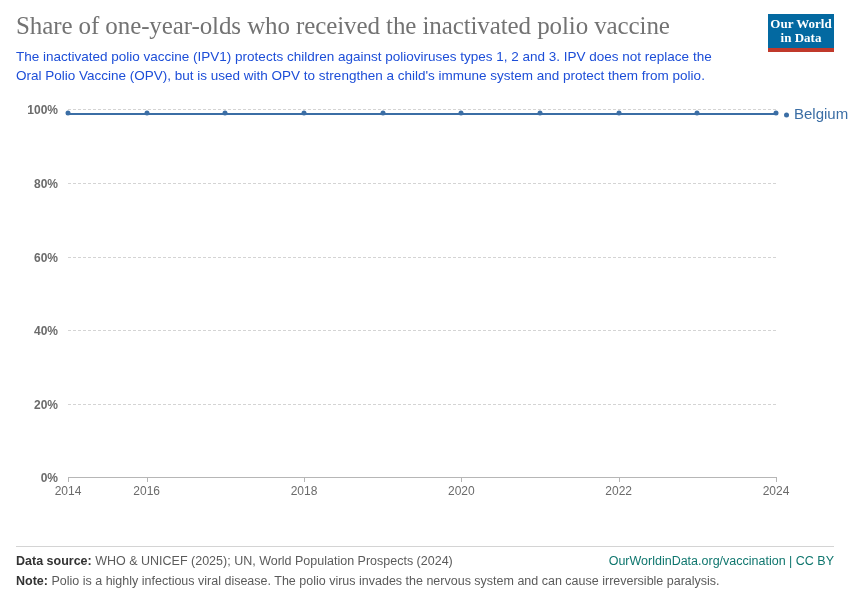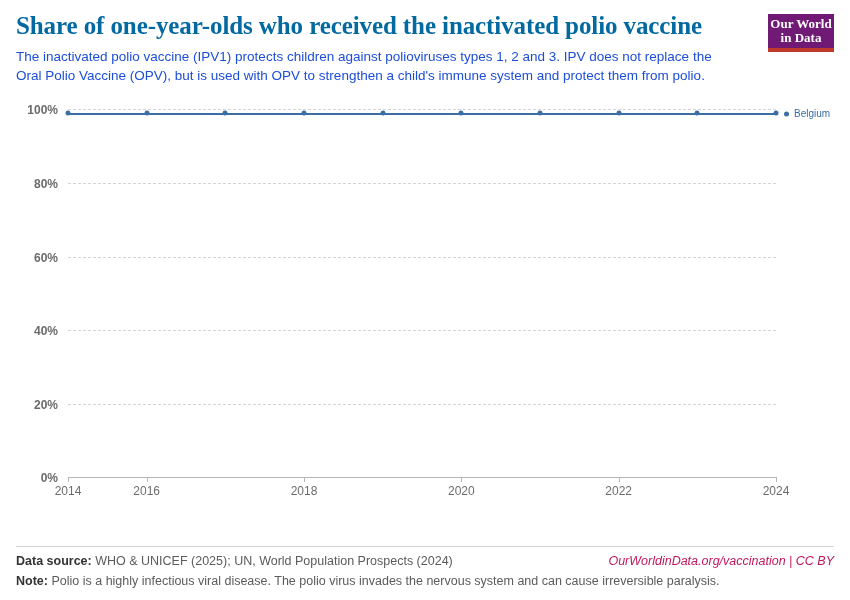--- a/index.html
+++ b/index.html
@@ -23,40 +23,40 @@
   }
 
   
   .header {
     position: relative;
     padding-right: 90px;
   }
   .title {
     font-family: "Liberation Serif", serif;
     font-size: 25px;
-    font-weight: bold;
-    color: #0369a1;
+    font-weight: normal;
+    color: #737373;
     letter-spacing: -0.1px;
     margin: 0 0 7px 0;
     line-height: 1.12;
   }
   .subtitle {
     font-size: 13.5px;
     line-height: 1.42;
     color: #1d4ed8;
     margin: 0;
     max-width: 722px;
   }
   .owid-logo {
     position: absolute;
     top: 2px;
     right: 0;
     width: 66px;
     height: 38px;
-    background: #701a75;
+    background: #0369a1;
     color: #ffffff;
     font-family: "Liberation Serif", serif;
     font-weight: bold;
     font-size: 13px;
     line-height: 1.08;
     text-align: center;
     padding-top: 3px;
     box-sizing: border-box;
     border-bottom: 4px solid #c0392b;
   }
@@ -132,21 +132,21 @@
   .marker {
     position: absolute;
     width: 5px;
     height: 5px;
     border-radius: 50%;
     background: #3b6ea5;
     transform: translate(-50%, -50%);
   }
   .series-label {
     position: absolute;
-    font-size: 10px;
+    font-size: 15px;
     color: #3b6ea5;
     white-space: nowrap;
     transform: translateY(-50%);
   }
   .series-label .dot {
     display: inline-block;
     width: 5px;
     height: 5px;
     border-radius: 50%;
     background: #3b6ea5;
@@ -174,22 +174,21 @@
     margin-bottom: 6px;
   }
   .footer b {
     color: #333333;
   }
   .footer-left {
     white-space: nowrap;
   }
   .footer-right {
     white-space: nowrap;
-    color: #be185d;
-    font-style: italic;
+    color: #0f766e;
   }
   .note {
     font-size: 12.5px;
     color: #5b5b5b;
   }
 </style>
 </head>
 <body>
 
 <div class="page">

